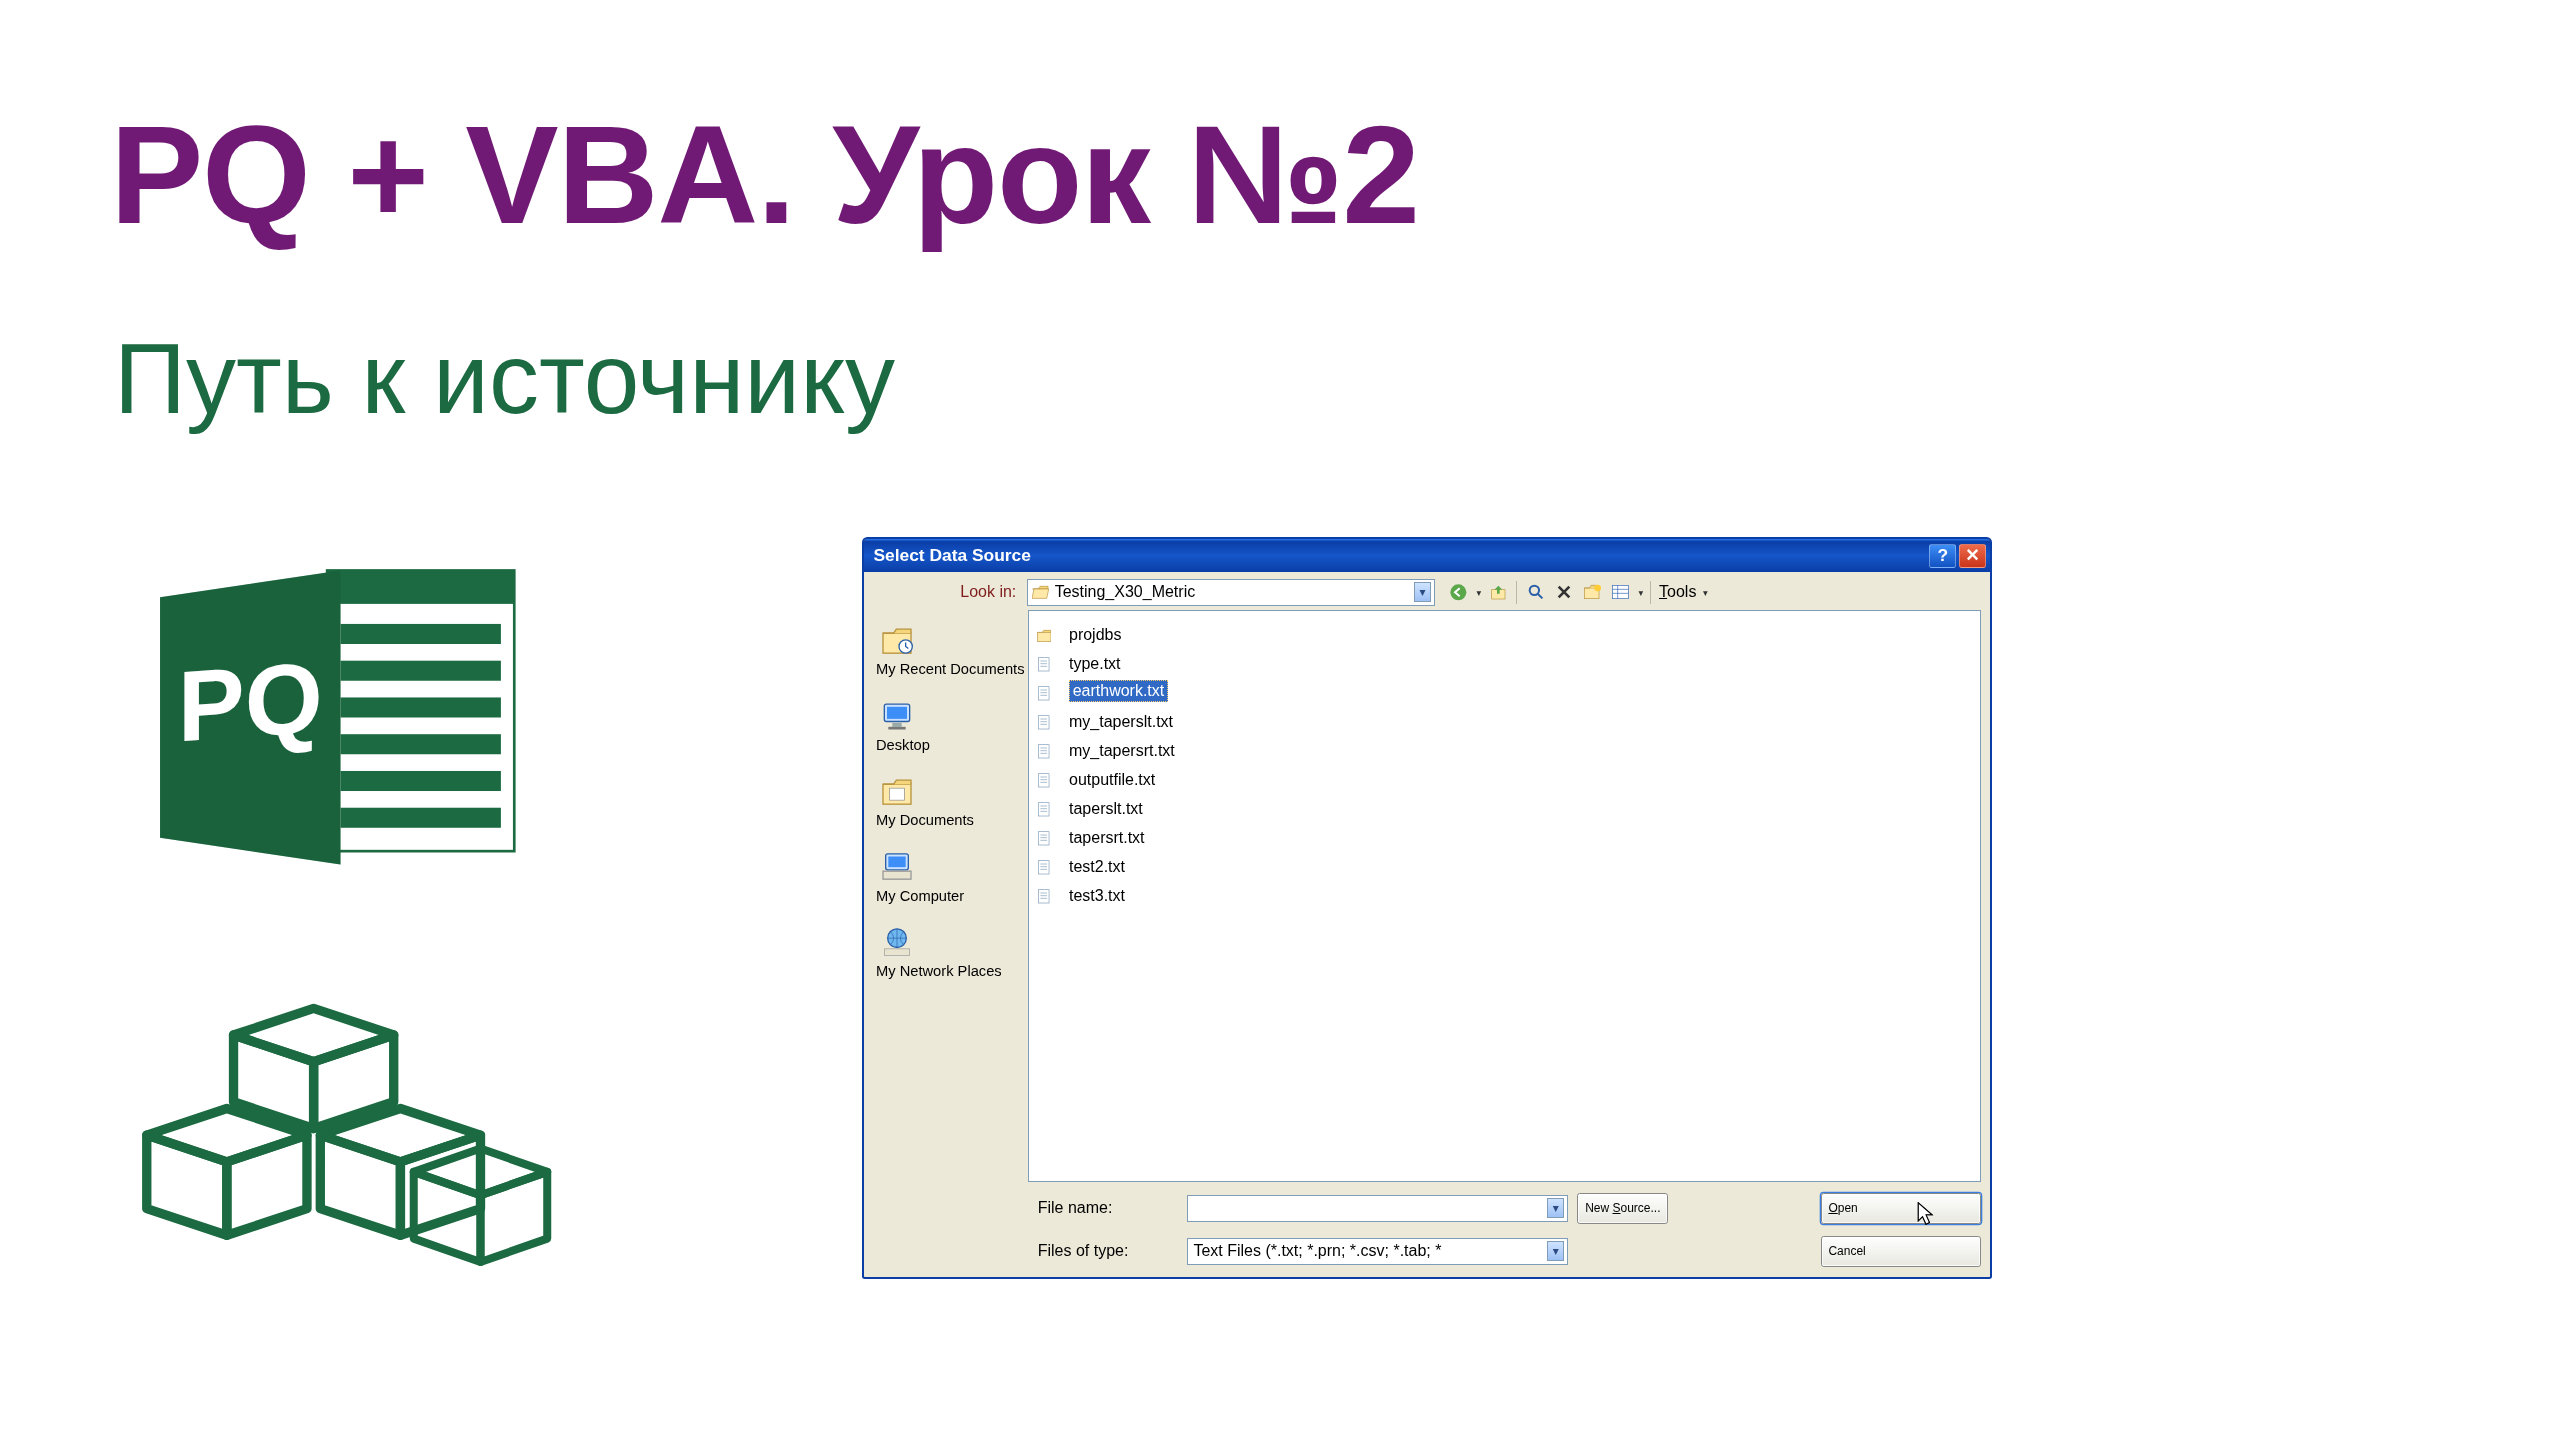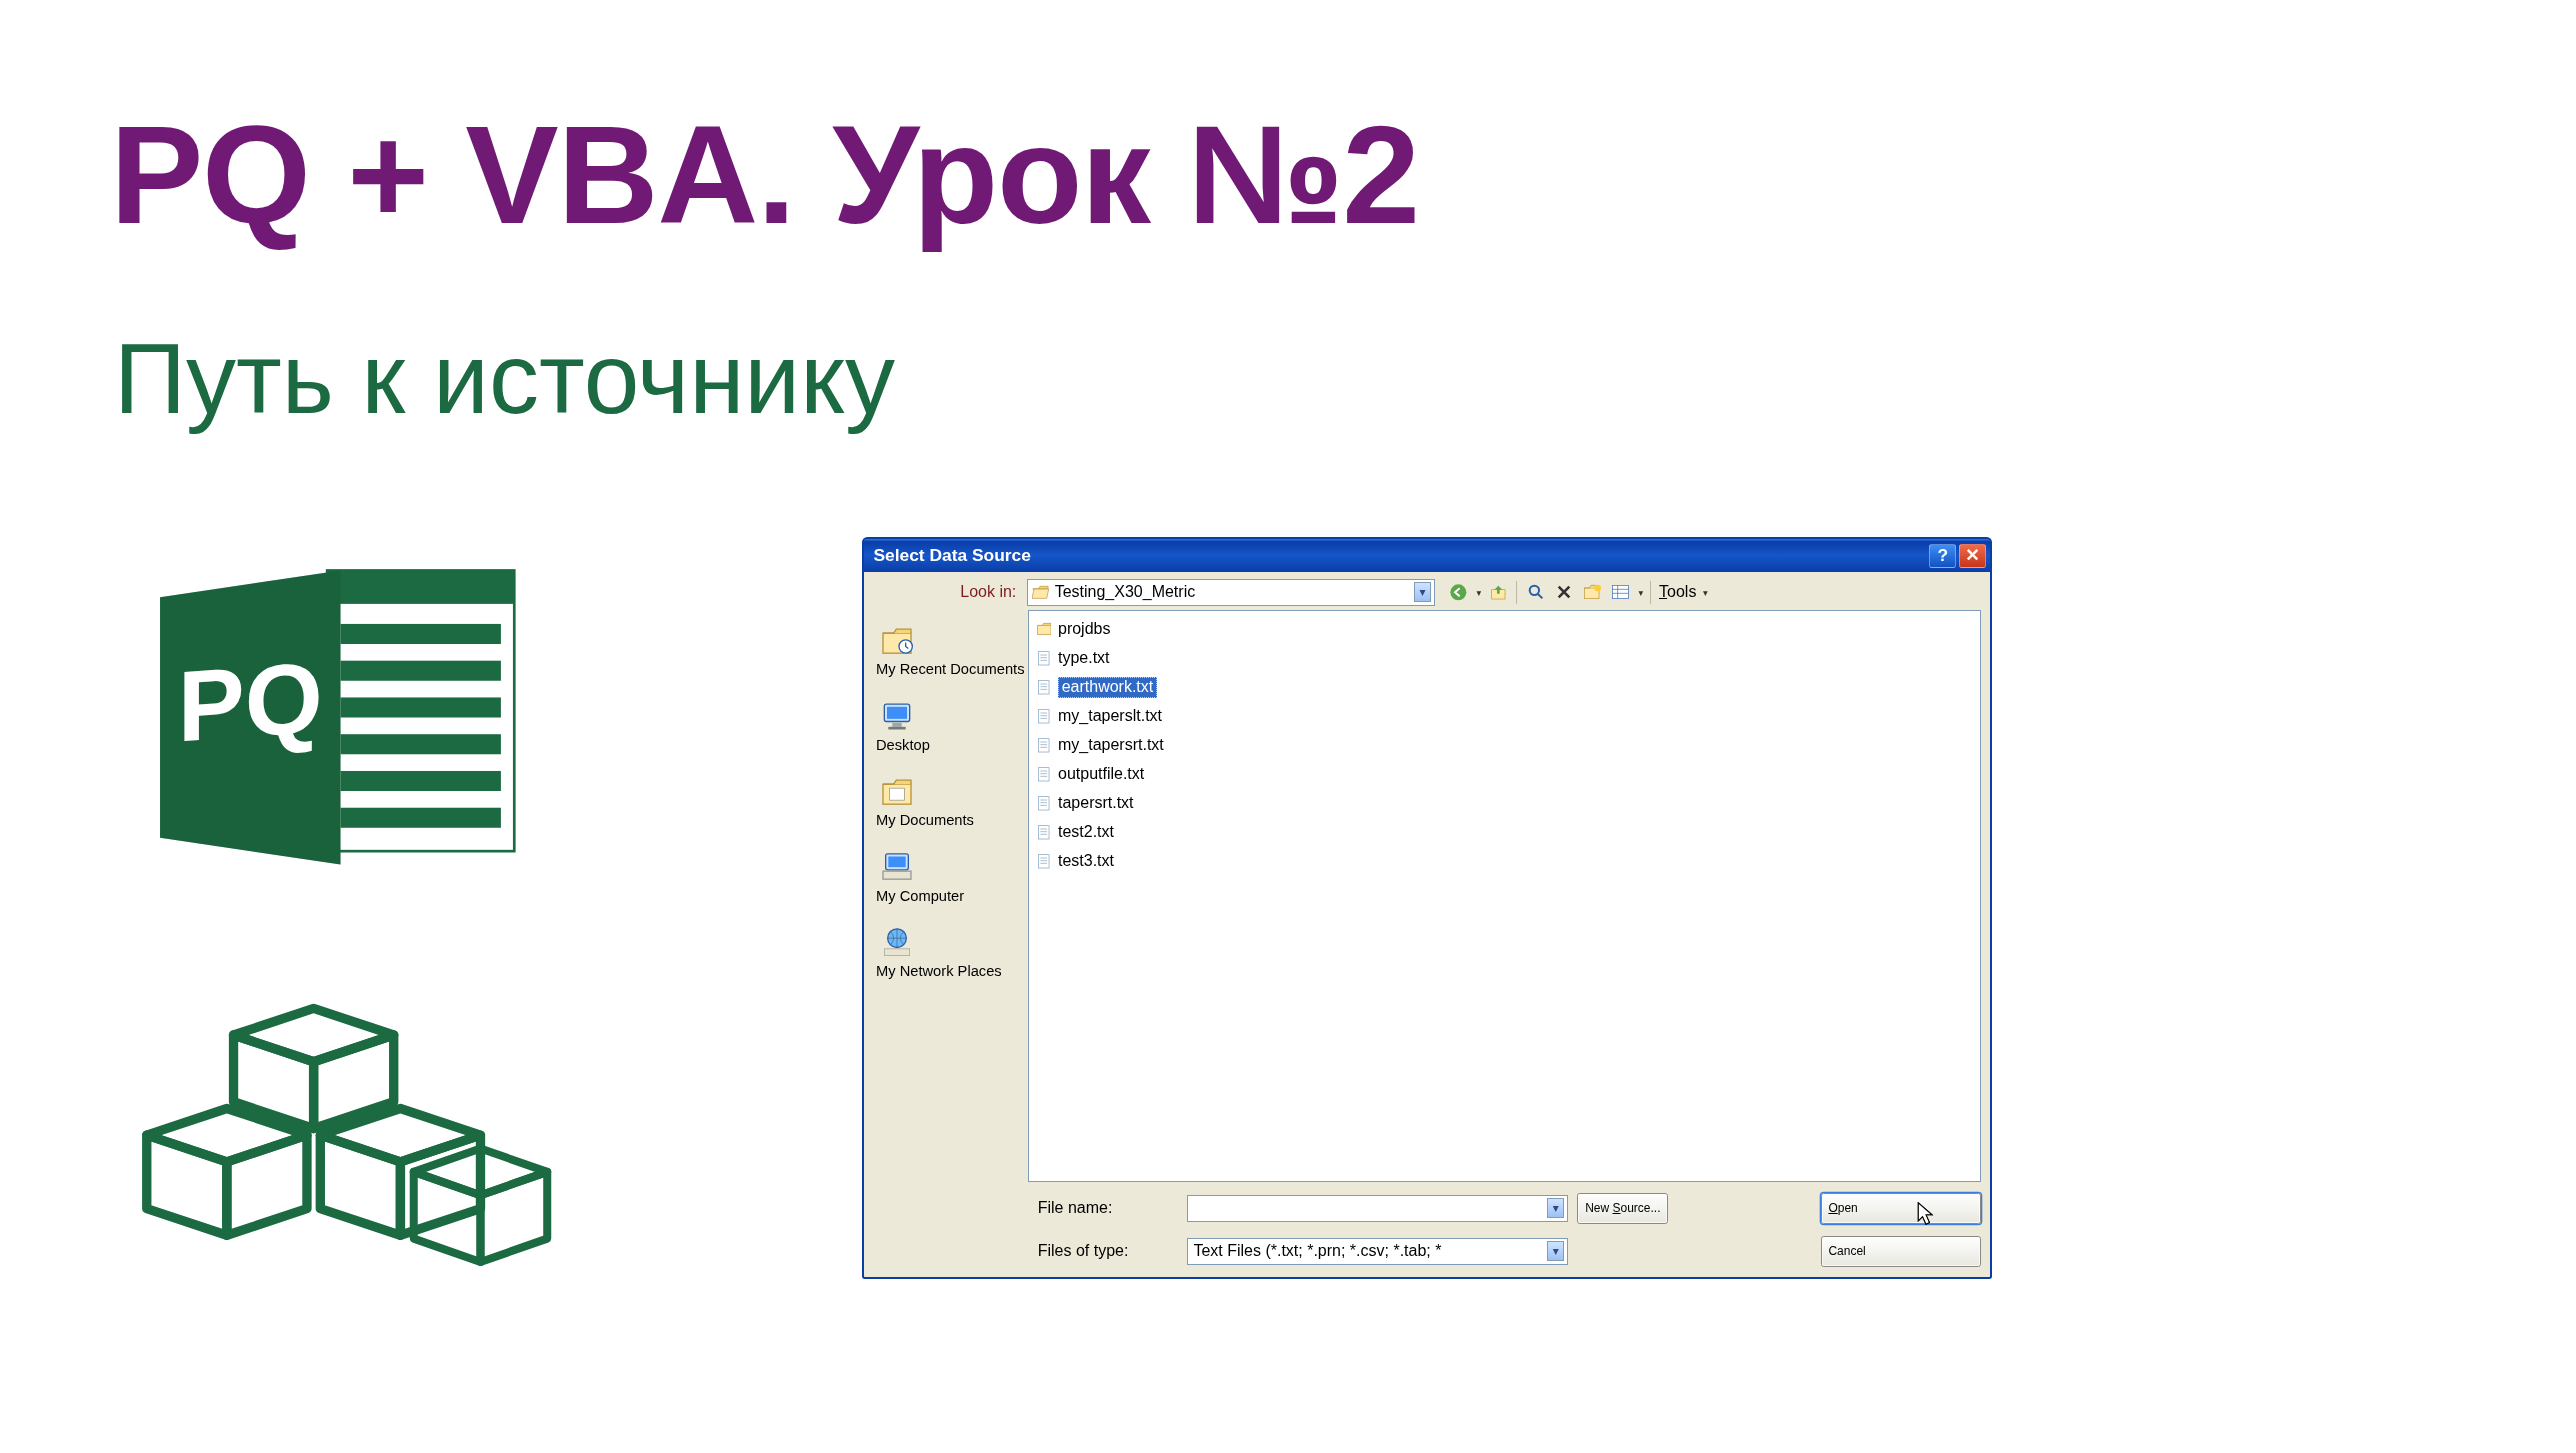--- a/index.html
+++ b/index.html
@@ -170,22 +170,22 @@
   }
   .file-list {
     flex:1;
     background:#fff;
     border:0.7px solid #7f9db9;
     padding: 4px 4px;
     overflow:auto;
   }
   .file-item {
     display:flex;
-    align-items:center;
-    gap:6px;
+    align-items:flex-end;
+    gap:17px;
     height: 29px;
     padding: 0 2.7px;
     font-size: 16px;
     color:#000;
   }
   .file-item .fico { width:16px; height:16px; flex:0 0 16px; display:flex; align-items:center; justify-content:center;}
   .file-item.selected .fname {
     background:#316ac5;
     color:#fff;
     padding: 0.7px 2.7px;
@@ -485,20 +485,31 @@
               </div>
               <div class="file-item">
                 <span class="fico">
                   <svg width="13.4" height="14.7" viewBox="0 0 20 22">
                     <rect x="2" y="1" width="16" height="20" fill="#fff" stroke="#7f9db9"></rect>
                     <line x1="5" y1="6" x2="15" y2="6" stroke="#7f9db9"></line>
                     <line x1="5" y1="10" x2="15" y2="10" stroke="#7f9db9"></line>
                     <line x1="5" y1="14" x2="15" y2="14" stroke="#7f9db9"></line>
                   </svg>
                 </span>
+                <span class="fname">taperslt.txt</span>
+              </div>
+              <div class="file-item">
+                <span class="fico">
+                  <svg width="13.4" height="14.7" viewBox="0 0 20 22">
+                    <rect x="2" y="1" width="16" height="20" fill="#fff" stroke="#7f9db9"></rect>
+                    <line x1="5" y1="6" x2="15" y2="6" stroke="#7f9db9"></line>
+                    <line x1="5" y1="10" x2="15" y2="10" stroke="#7f9db9"></line>
+                    <line x1="5" y1="14" x2="15" y2="14" stroke="#7f9db9"></line>
+                  </svg>
+                </span>
                 <span class="fname">tapersrt.txt</span>
               </div>
               <div class="file-item">
                 <span class="fico">
                   <svg width="13.4" height="14.7" viewBox="0 0 20 22">
                     <rect x="2" y="1" width="16" height="20" fill="#fff" stroke="#7f9db9"></rect>
                     <line x1="5" y1="6" x2="15" y2="6" stroke="#7f9db9"></line>
                     <line x1="5" y1="10" x2="15" y2="10" stroke="#7f9db9"></line>
                     <line x1="5" y1="14" x2="15" y2="14" stroke="#7f9db9"></line>
                   </svg>

